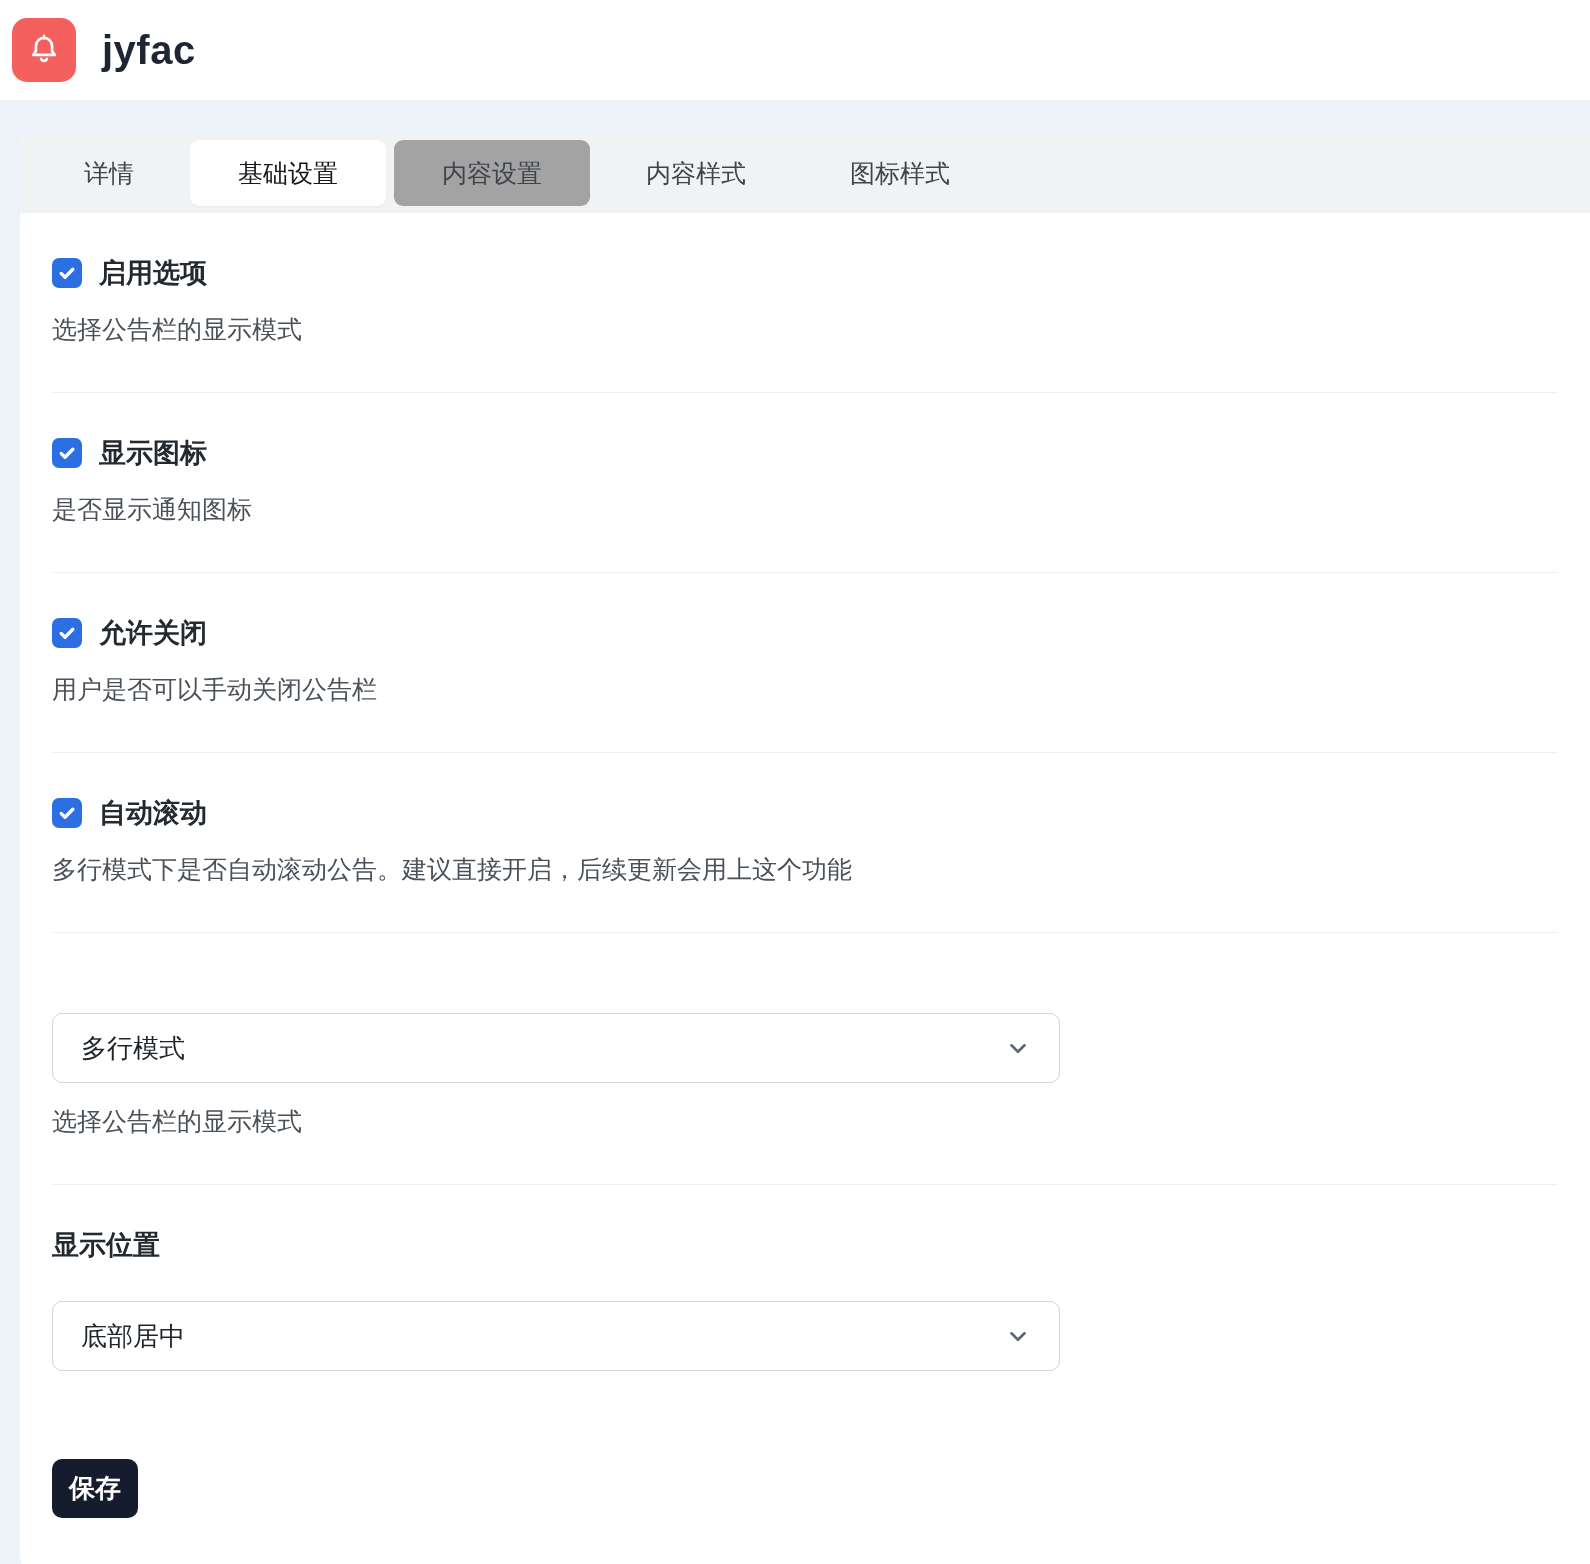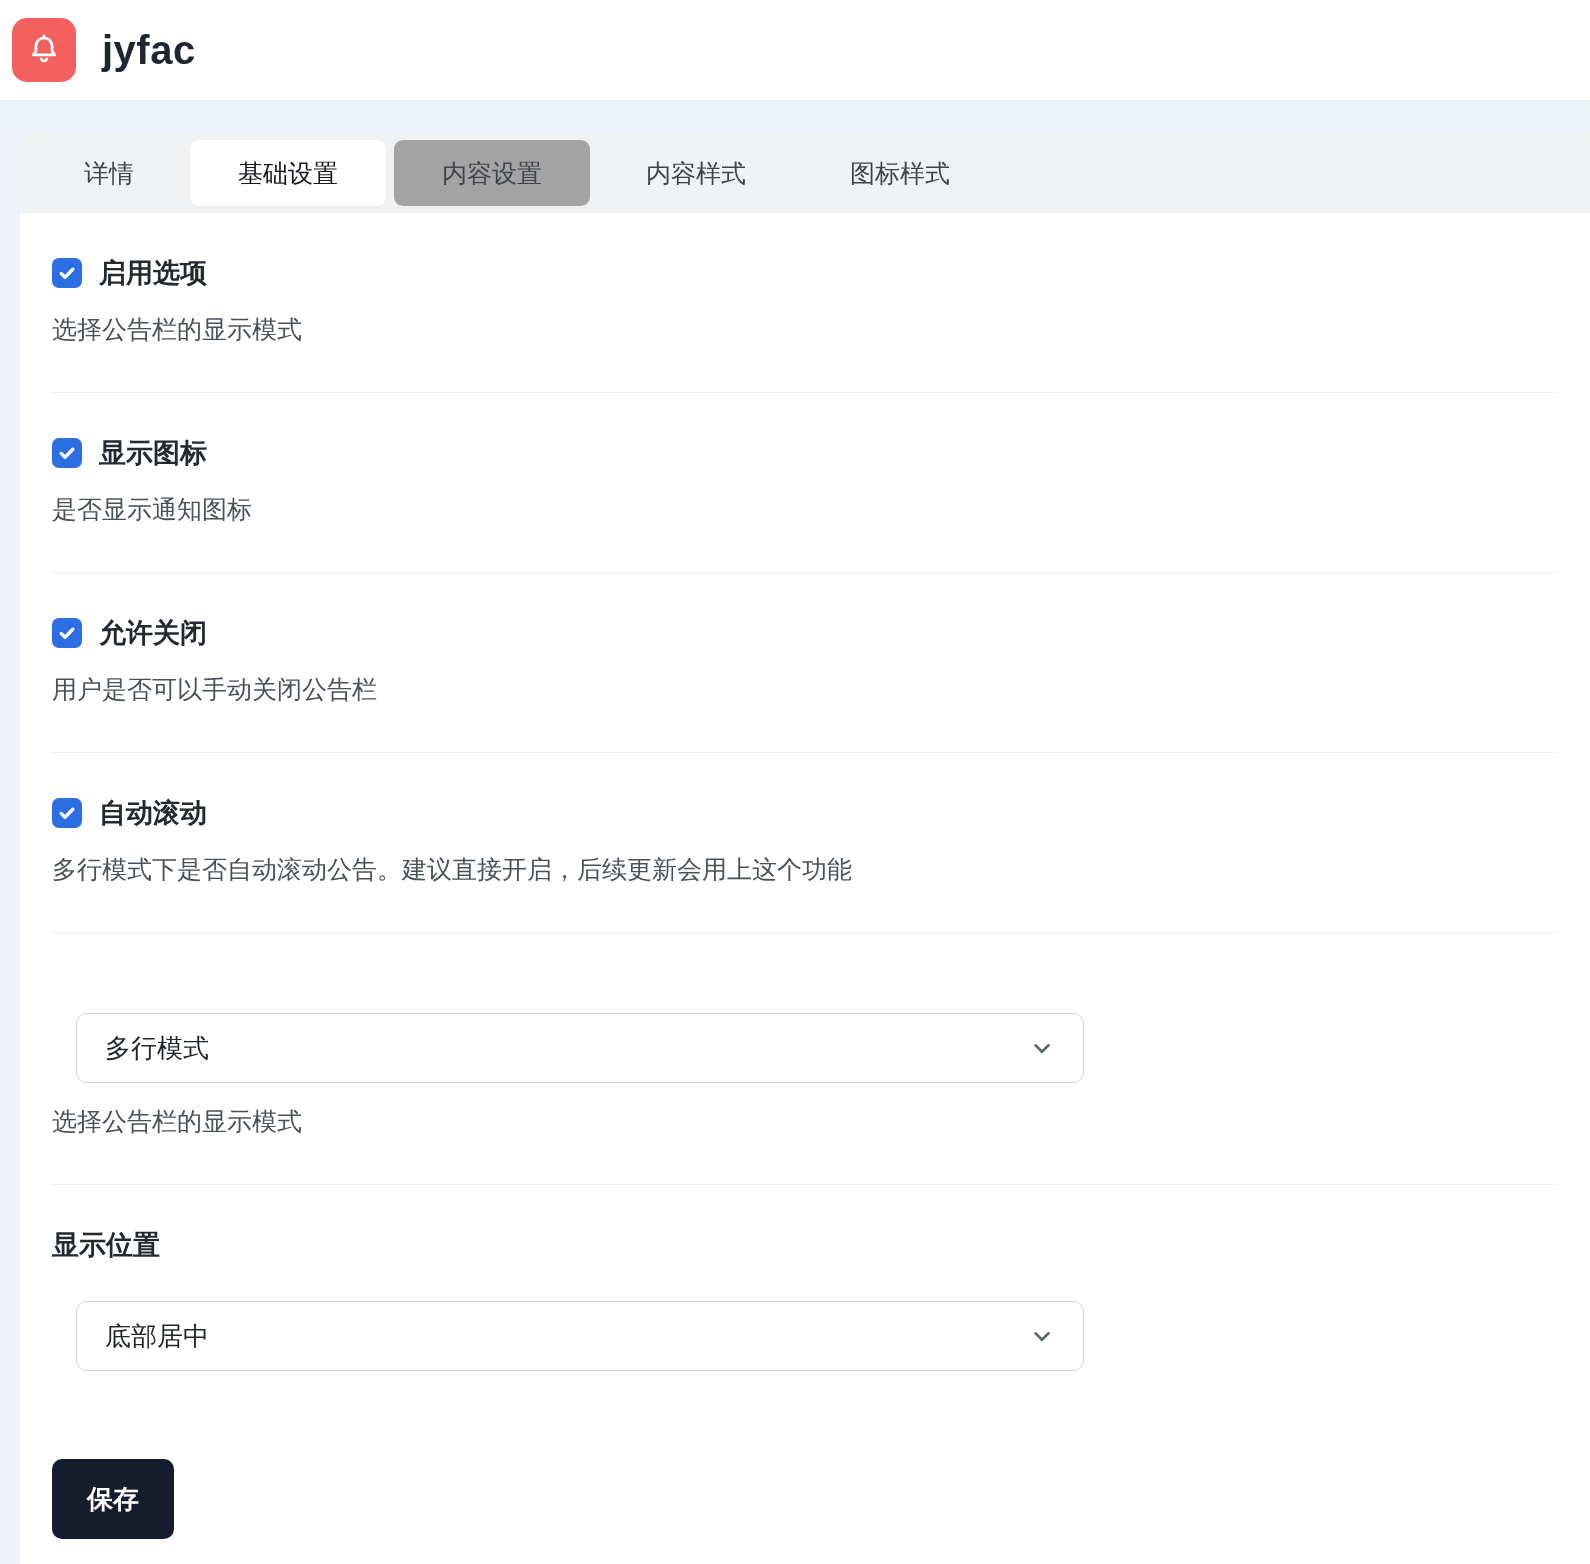--- a/index.html
+++ b/index.html
@@ -115,32 +115,31 @@
     max-width: 100%;
     height: 70px;
     border: 1px solid #cfd5dd;
     border-radius: 10px;
     display: flex;
     align-items: center;
     justify-content: space-between;
     padding: 0 28px;
     cursor: pointer;
     background: #ffffff;
-    margin-left: 24px;
   }
   .select-value { font-size: 26px; color: #1f242b; }
   .select-box svg { width: 26px; height: 26px; flex: 0 0 auto; }
 
   .save-button {
     margin-top: 42px;
     display: inline-flex;
     align-items: center;
     justify-content: center;
-    height: 80px;
-    padding: 0 35px;
+    height: 59px;
+    padding: 0 17px;
     background: #151c2e;
     color: #ffffff;
     font-size: 26px;
     font-weight: 600;
     border: none;
     border-radius: 10px;
     cursor: pointer;
     font-family: inherit;
   }
 </style>

